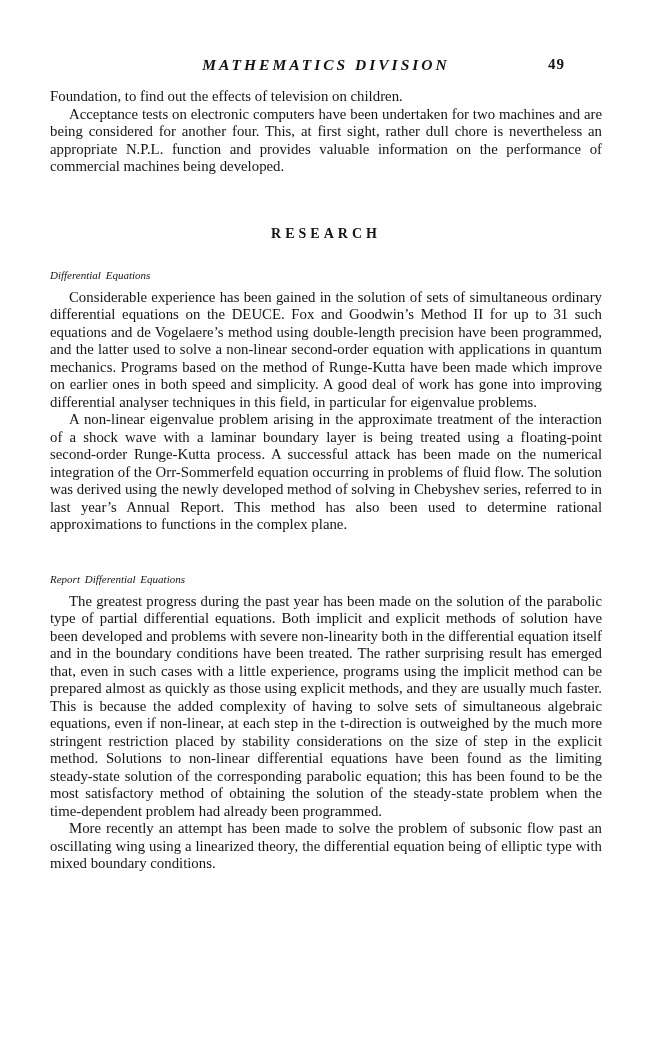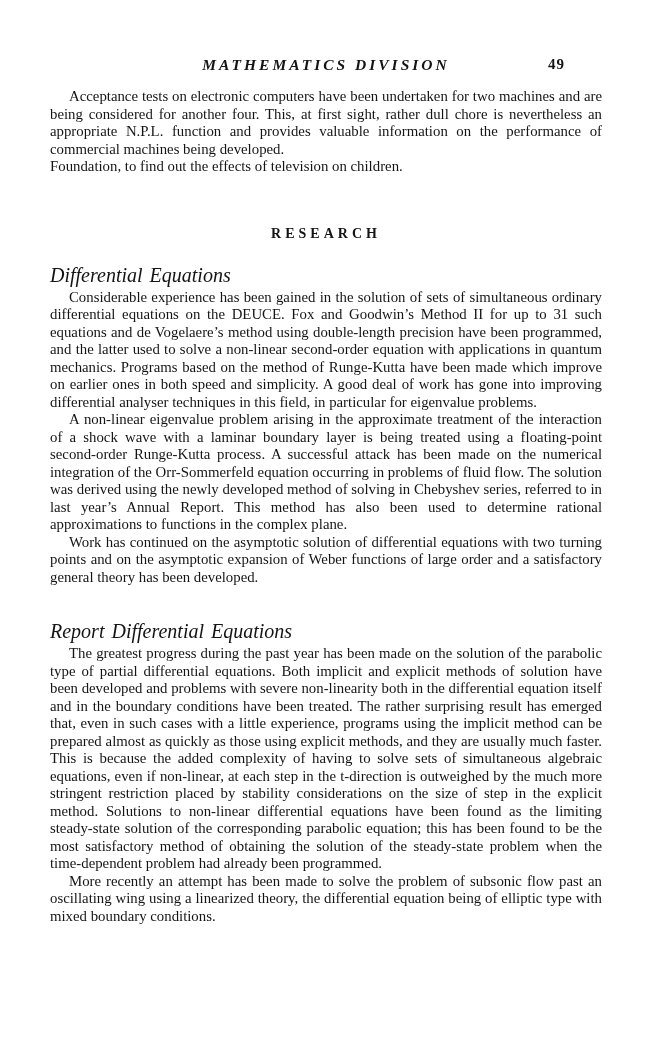--- a/index.html
+++ b/index.html
@@ -52,52 +52,51 @@
   p.no-indent { text-indent: 0; }
   .research-heading {
     margin-top: 50px;
     text-align: center;
     font-size: 14px;
     font-weight: 600;
     letter-spacing: 4px;
   }
   .section-heading {
     font-style: italic;
-    font-size: 20px;
+    font-size: 11px;
     line-height: 17px;
     margin-top: 25px;
     margin-bottom: 5px;
     word-spacing: 2px;
   }
   .section-heading.second { margin-top: 37px; }
 </style>
 </head>
 <body>
 
 <div class="page">
   <div class="content">
 
     <div class="running-head-row">
       <div class="running-head">MATHEMATICS DIVISION</div>
       <div class="page-number">49</div>
     </div>
 
+    <p class="body-text no-indent">Foundation, to find out the effects of television on children.</p>
+
     <p class="body-text">Acceptance tests on electronic computers have been undertaken for two machines and are being considered for another four. This, at first sight, rather dull chore is nevertheless an appropriate N.P.L. function and provides valuable information on the performance of commercial machines being developed.</p>
-
-    <p class="body-text no-indent">Foundation, to find out the effects of television on children.</p>
 
     <div class="research-heading">RESEARCH</div>
 
     <div class="section-heading">Differential Equations</div>
 
     <p class="body-text">Considerable experience has been gained in the solution of sets of simultaneous ordinary differential equations on the DEUCE. Fox and Goodwin’s Method II for up to 31 such equations and de Vogelaere’s method using double-length precision have been programmed, and the latter used to solve a non-linear second-order equation with applications in quantum mechanics. Programs based on the method of Runge-Kutta have been made which improve on earlier ones in both speed and simplicity. A good deal of work has gone into improving differential analyser techniques in this field, in particular for eigenvalue problems.</p>
 
     <p class="body-text">A non-linear eigenvalue problem arising in the approximate treatment of the interaction of a shock wave with a laminar boundary layer is being treated using a floating-point second-order Runge-Kutta process. A successful attack has been made on the numerical integration of the Orr-Sommerfeld equation occurring in problems of fluid flow. The solution was derived using the newly developed method of solving in Chebyshev series, referred to in last year’s Annual Report. This method has also been used to determine rational approximations to functions in the complex plane.</p>
 
-    <p class="body-text">Work has continued on the asymptotic solution of differential equations with two turning points and on the asymptotic expansion of Weber functions of large order and a satisfactory general theory has been developed.</p>
 
     <div class="section-heading second">Report Differential Equations</div>
 
     <p class="body-text">The greatest progress during the past year has been made on the solution of the parabolic type of partial differential equations. Both implicit and explicit methods of solution have been developed and problems with severe non-linearity both in the differential equation itself and in the boundary conditions have been treated. The rather surprising result has emerged that, even in such cases with a little experience, programs using the implicit method can be prepared almost as quickly as those using explicit methods, and they are usually much faster. This is because the added complexity of having to solve sets of simultaneous algebraic equations, even if non-linear, at each step in the t-direction is outweighed by the much more stringent restriction placed by stability considerations on the size of step in the explicit method. Solutions to non-linear differential equations have been found as the limiting steady-state solution of the corresponding parabolic equation; this has been found to be the most satisfactory method of obtaining the solution of the steady-state problem when the time-dependent problem had already been programmed.</p>
 
     <p class="body-text">More recently an attempt has been made to solve the problem of subsonic flow past an oscillating wing using a linearized theory, the differential equation being of elliptic type with mixed boundary conditions.</p>
 
   </div>
 </div>
 

